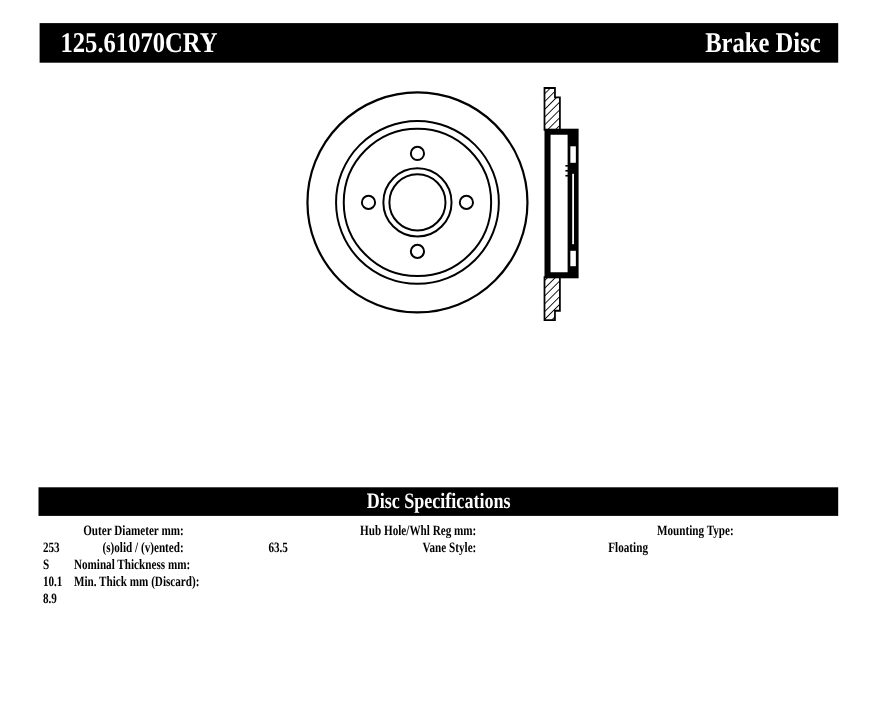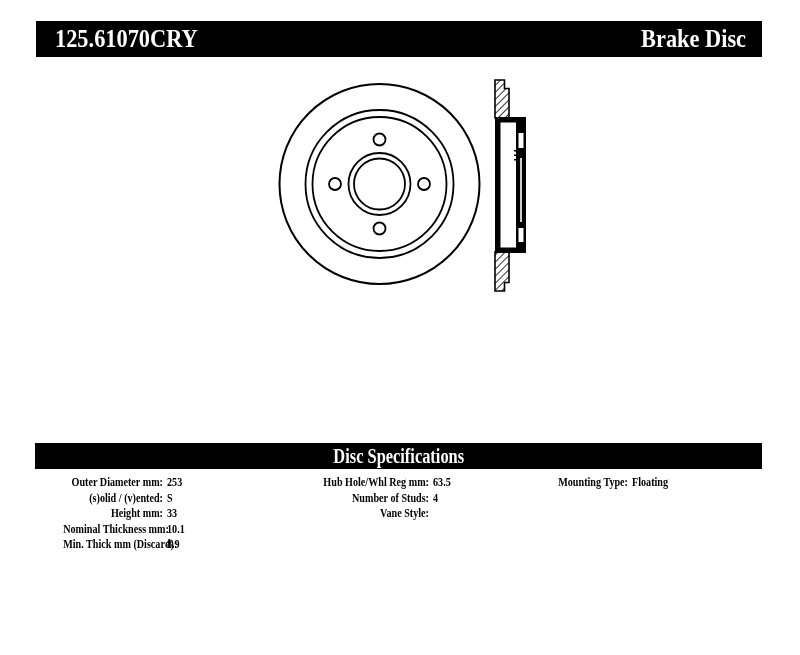--- a/index.html
+++ b/index.html
@@ -60,29 +60,30 @@
     white-space: nowrap;
     display: inline-block;
     transform: scaleX(0.82);
     transform-origin: 50% 50%;
   }
 
   
   .spec-col { position: absolute; top: 474px; }
   .spec-col.col1 { left: 35px; }
   .spec-col.col2 { left: 240px; }
-  .spec-col.col3 { left: 514px; }
+  .spec-col.col3 { left: 549px; }
   .spec-row {
     display: flex;
     align-items: baseline;
     height: 15.5px;
     line-height: 15.5px;
     font-size: 13px;
     font-weight: bold;
     white-space: nowrap;
+    flex-direction: column;
   }
   .spec-label {
     display: inline-block;
     text-align: right;
     transform: scaleX(0.78);
     transform-origin: 100% 50%;
     white-space: nowrap;
   }
   .col1 .spec-label { width: 128px; }
   .col2 .spec-label { width: 189px; }
@@ -164,43 +165,35 @@
   <div class="spec-col col1">
     <div class="spec-row">
       <span class="spec-label">Outer Diameter mm:</span>
       <span class="spec-value">253</span>
     </div>
     <div class="spec-row">
       <span class="spec-label">(s)olid / (v)ented:</span>
       <span class="spec-value">S</span>
     </div>
     <div class="spec-row">
-      <span class="spec-label">Height mm:</span>
-      <span class="spec-value">33</span>
-    </div>
-    <div class="spec-row">
       <span class="spec-label">Nominal Thickness mm:</span>
       <span class="spec-value">10.1</span>
     </div>
     <div class="spec-row">
       <span class="spec-label">Min. Thick mm (Discard):</span>
       <span class="spec-value">8.9</span>
     </div>
   </div>
 
   <div class="spec-col col2">
     <div class="spec-row">
       <span class="spec-label">Hub Hole/Whl Reg mm:</span>
       <span class="spec-value">63.5</span>
     </div>
     <div class="spec-row">
-      <span class="spec-label">Number of Studs:</span>
-      <span class="spec-value">4</span>
-    </div>
-    <div class="spec-row">
       <span class="spec-label">Vane Style:</span>
       <span class="spec-value"></span>
     </div>
   </div>
 
   <div class="spec-col col3">
     <div class="spec-row">
       <span class="spec-label">Mounting Type:</span>
       <span class="spec-value">Floating</span>
     </div>

